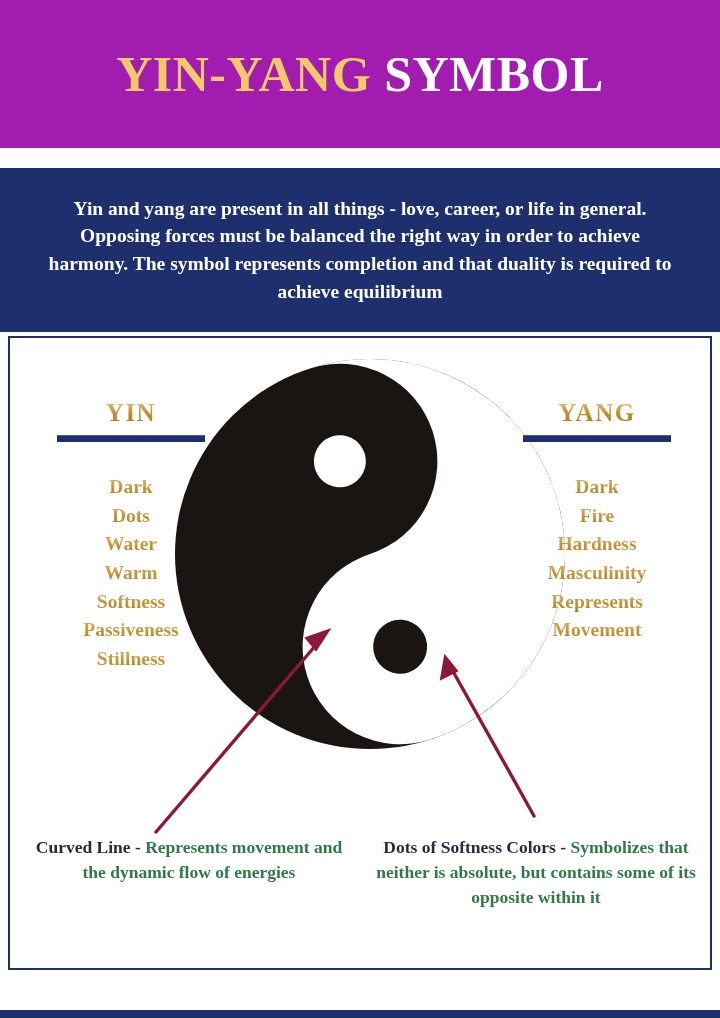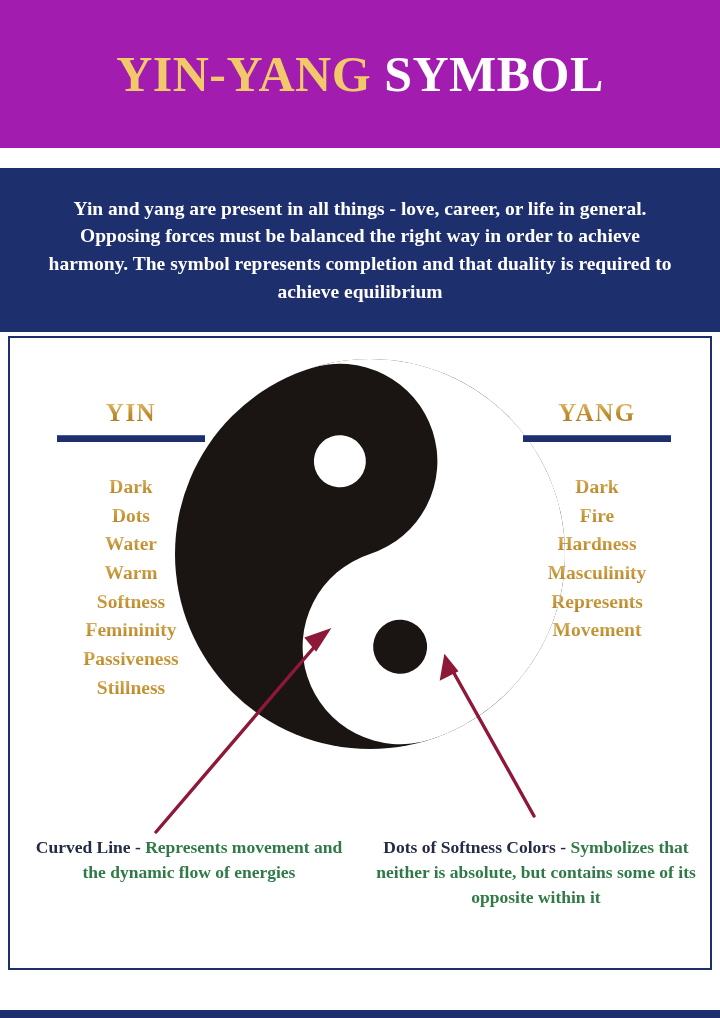--- a/index.html
+++ b/index.html
@@ -251,21 +251,20 @@
 
     <div class="col col-yin">
       <div class="col-heading">YIN</div>
       <div class="col-rule"></div>
       <ul class="col-list">
         <li>Dark</li>
         <li>Dots</li>
         <li>Water</li>
         <li>Warm</li>
         <li>Softness</li>
-        <li>Femininity</li>
         <li>Passiveness</li>
         <li>Stillness</li>
       </ul>
     </div>
 
     <div class="col col-yang">
       <div class="col-heading">YANG</div>
       <div class="col-rule"></div>
       <ul class="col-list">
         <li>Dark</li>

